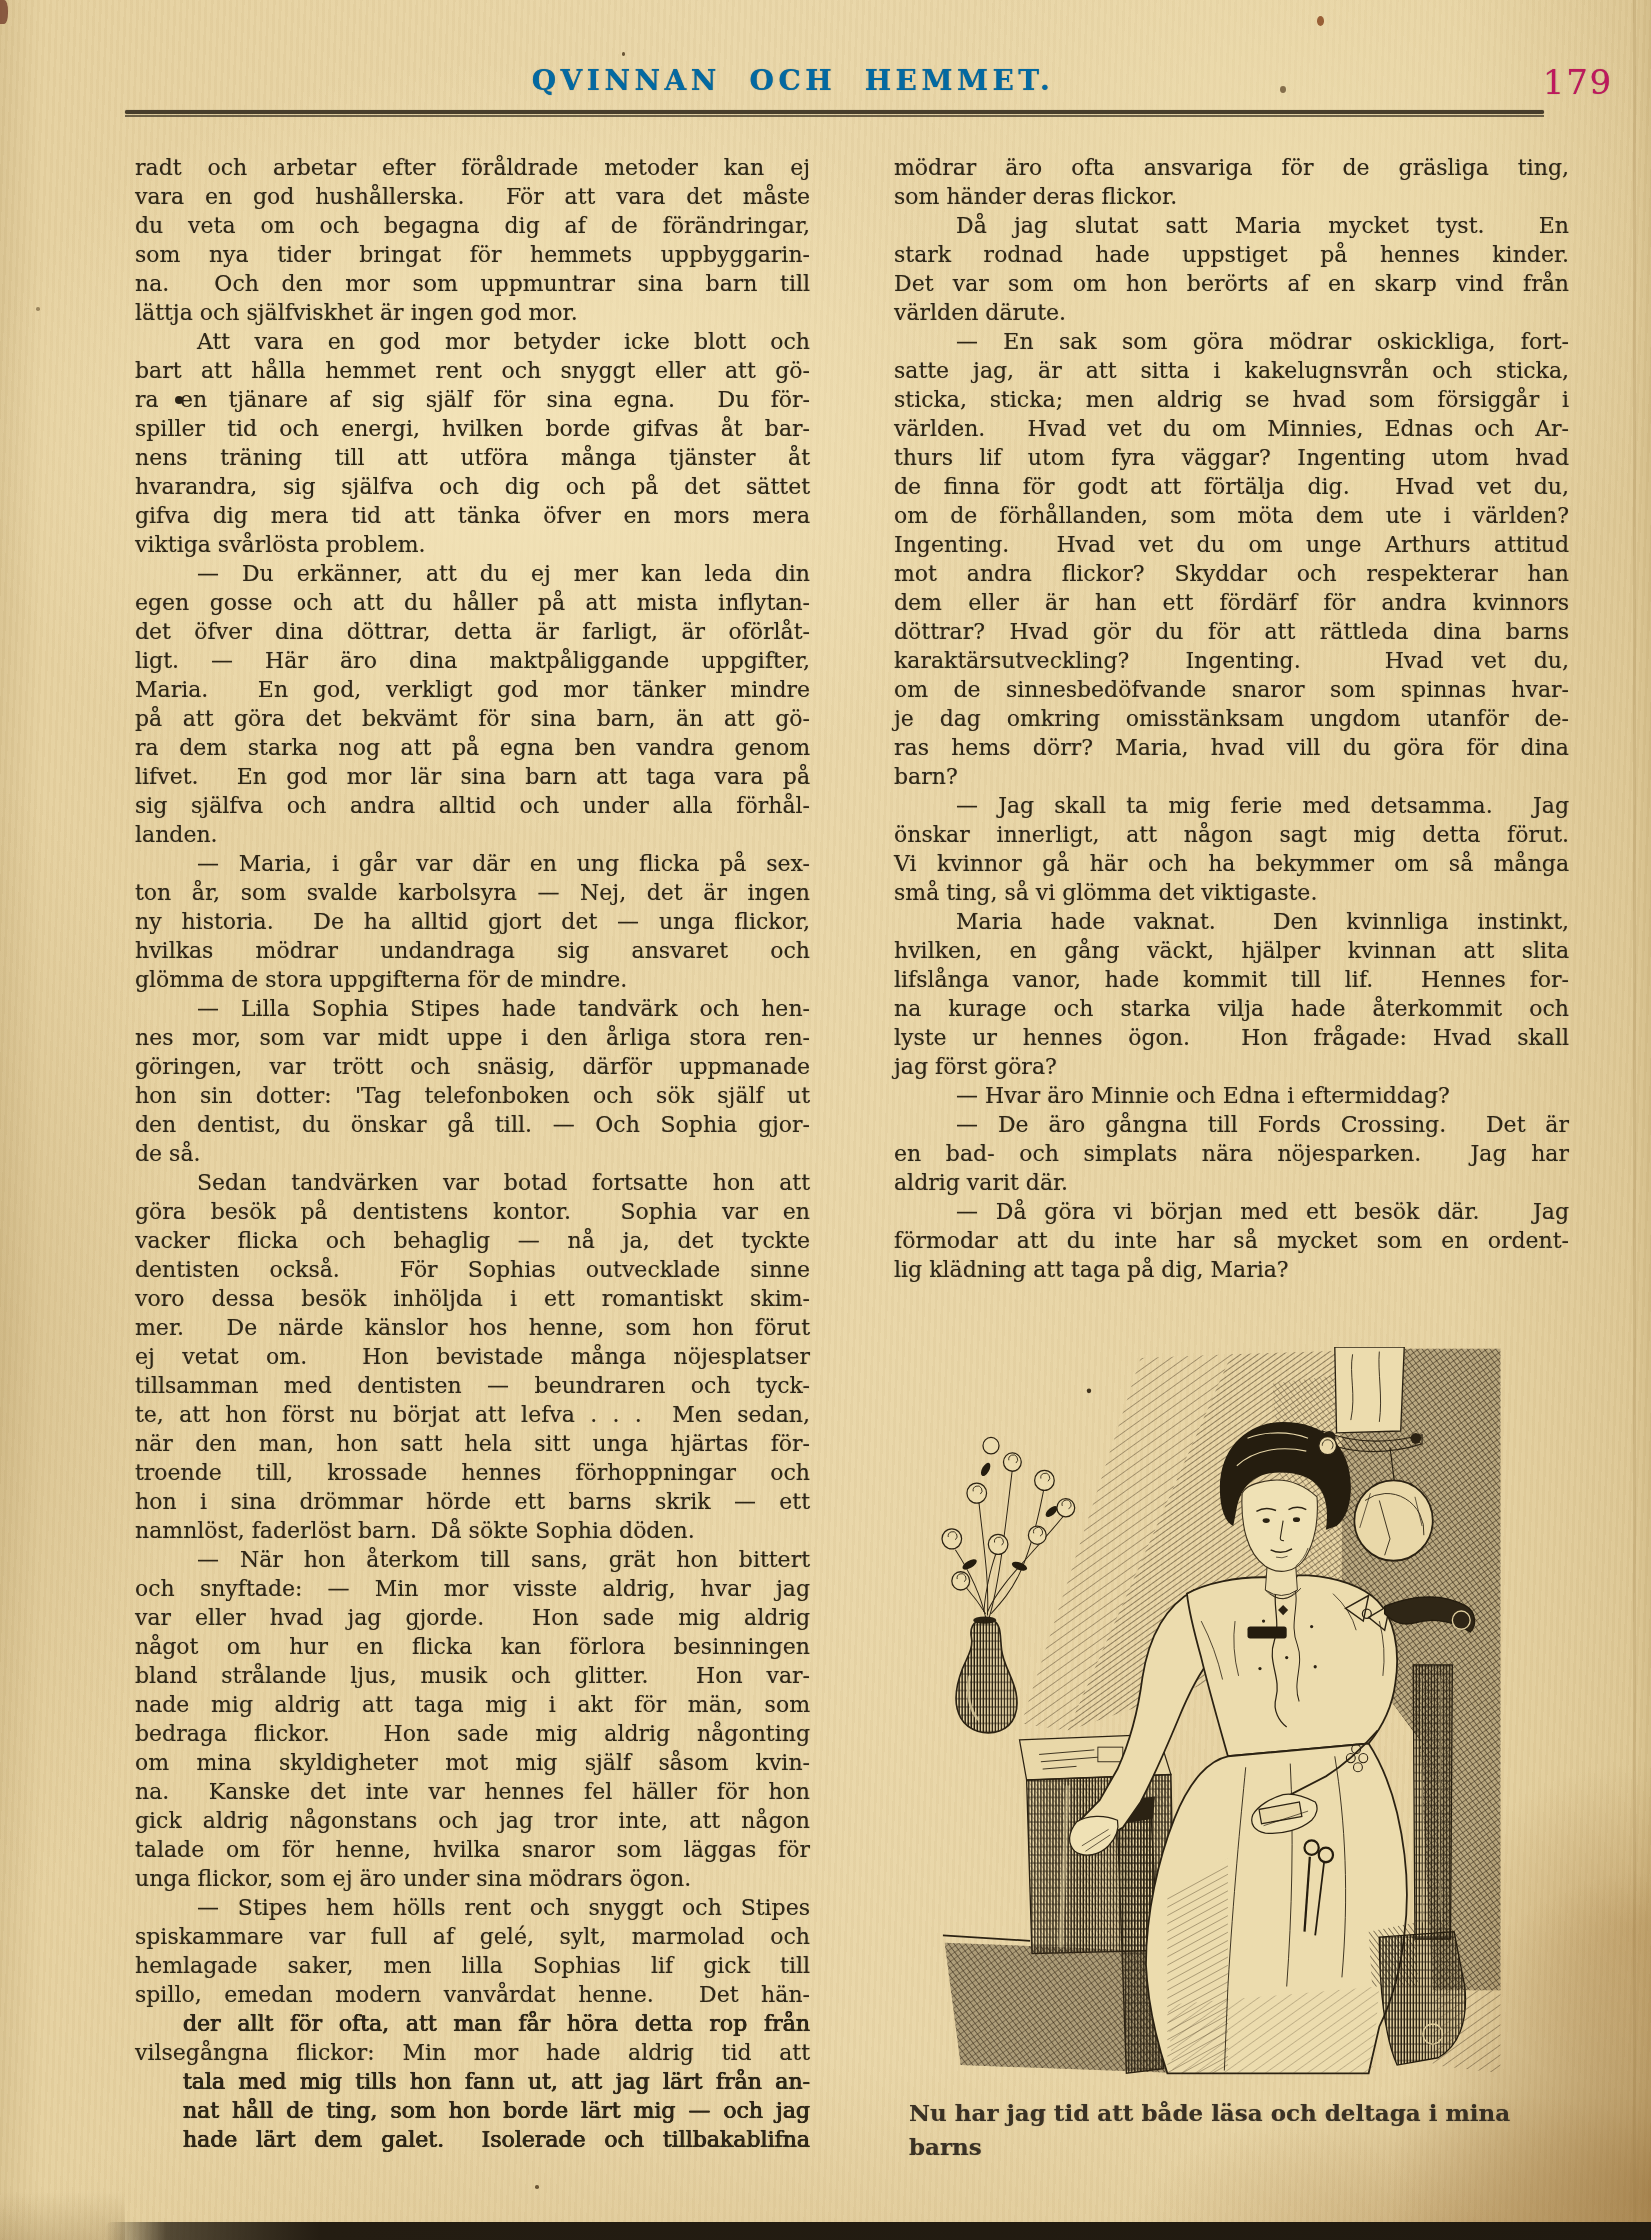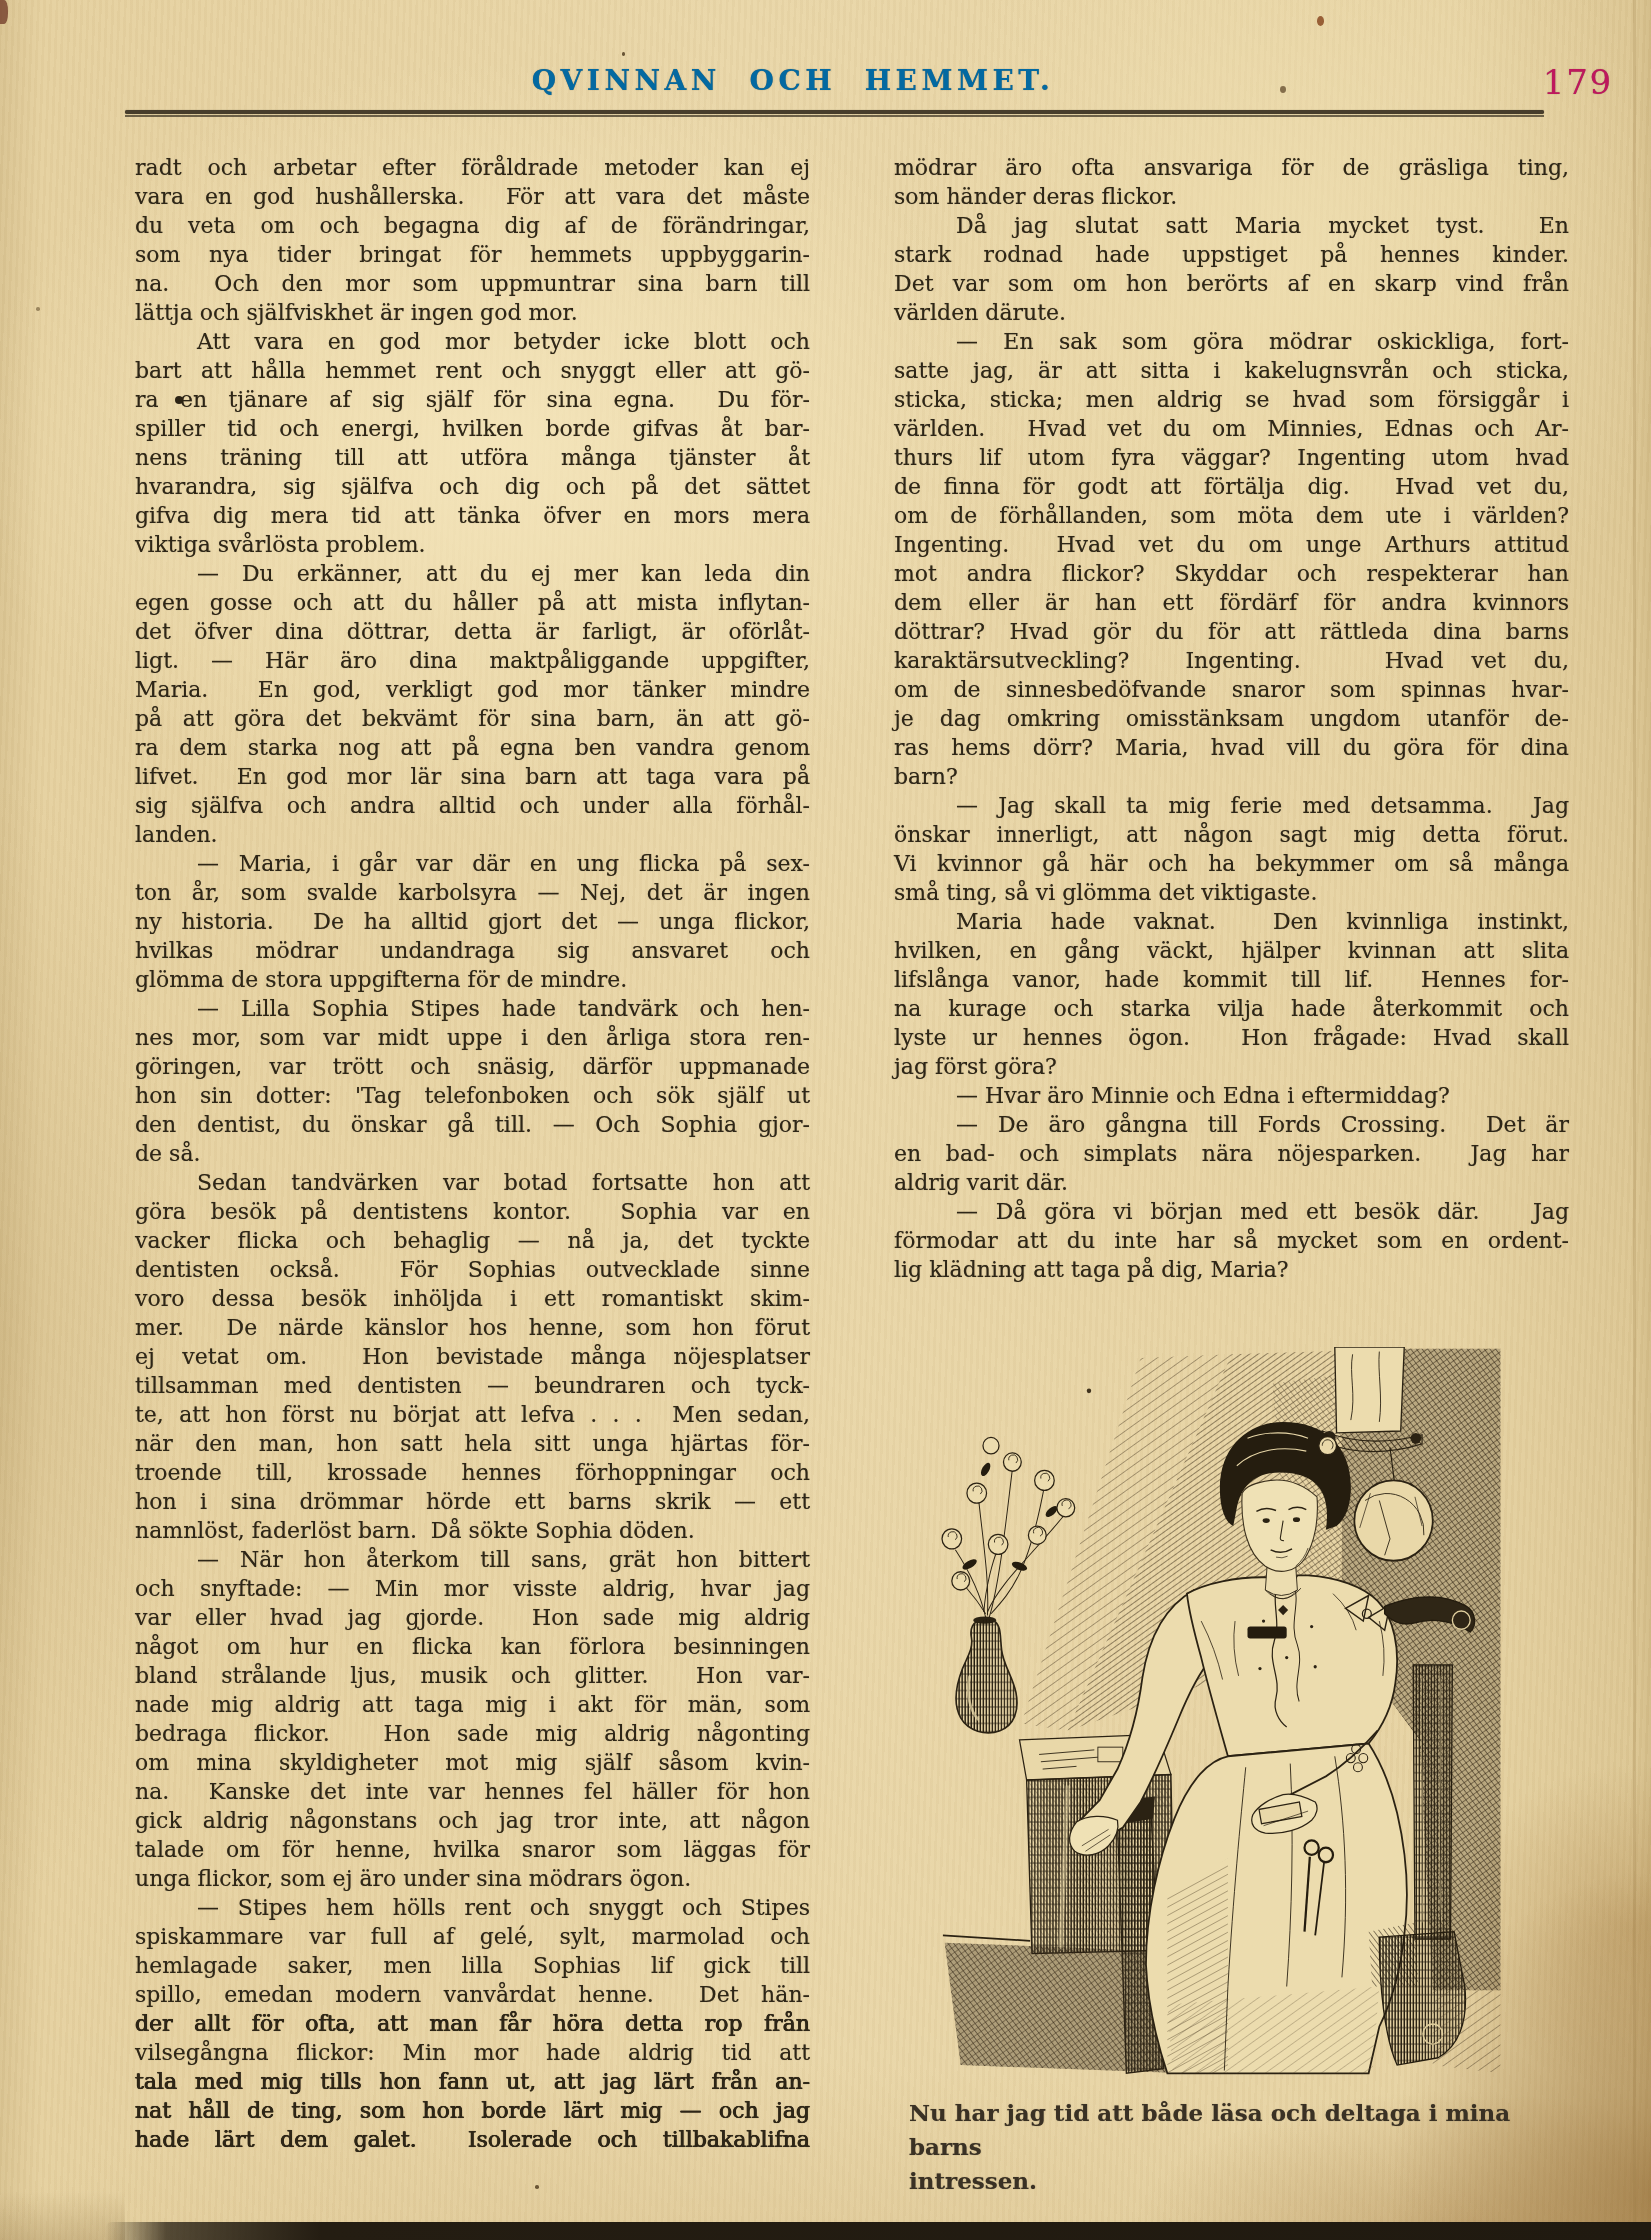--- a/index.html
+++ b/index.html
@@ -33,21 +33,21 @@
   .col{
     position:absolute;top:153px;font-size:22px;line-height:29px;
     color:#2e2617;text-shadow:0 0 0.7px rgba(46,38,23,.5);
     white-space:pre-wrap;
   }
   #col-left{left:135px;width:675px;}
   #col-right{left:894px;width:675px;}
   .line{text-align:justify;text-align-last:justify;height:29px;overflow:visible;}
   .line.in{padding-left:62px;}
   .line.end{text-align-last:left;}
-  .line.heavy{text-shadow:0.4px 0 0 currentColor,-0.4px 0 0 currentColor,0 0 0.9px rgba(46,38,23,.6);}
+  .line.heavy{text-shadow:0.4px 0 0 currentColor,-0.4px 0 0 currentColor,0 0 0.9px rgba(46,38,23,.6);margin-left:48px;}
   #illustration{position:absolute;left:934px;top:1347px;width:570px;height:740px;}
   .caption{
     position:absolute;left:909px;top:2096px;width:606px;
     font-size:23px;font-weight:bold;color:#3a3124;line-height:34px;
     text-shadow:0 0 0.9px rgba(58,49,36,.55);
   }
   .bottom-edge{
     position:absolute;left:105px;top:2222px;width:1546px;height:18px;
     background:linear-gradient(to right, rgba(36,29,18,0) 0%, rgba(36,29,18,.75) 4%, #241d12 14%, #201a10 100%);
     border-radius:7.1px 0 0 2.7px;
@@ -257,21 +257,20 @@
     <path d="M500,646 L584,640 L596,700 C600,740 588,766 566,778 L520,786 C506,756 500,700 500,646 Z" fill="url(#hV)" stroke="#241c0e" stroke-width="1.5"></path>
     <circle cx="560" cy="752" r="11" fill="none" stroke="#e0cf9e" stroke-width="1.5"></circle>
     <polygon points="560,704 636,704 636,795 560,786" fill="url(#hA)"></polygon>
   </g>
 
   <circle cx="174" cy="48" r="2.5" fill="#40331e"></circle>
 </svg>
 
 <div class="caption">
   <div>Nu har jag tid att både läsa och deltaga i mina barns</div>
-  <div>intressen.</div>
 </div>
 
 <div class="corner-mark"></div>
 <div class="speck" style="left:1280px;top:86px;width:6.2px;height:7.1px;background:#6a5233;opacity:.8;"></div>
 <div class="speck" style="left:1317px;top:16px;width:7.1px;height:9.8px;background:#8a4a22;opacity:.85;"></div>
 <div class="speck" style="left:175px;top:396px;width:8px;height:8px;background:#2c2415;"></div>
 <div class="speck" style="left:622px;top:52px;width:2.7px;height:3.6px;background:#6a5636;"></div>
 <div class="speck" style="left:535px;top:2185px;width:3.6px;height:3.6px;background:#6a5636;"></div>
 <div class="speck" style="left:36px;top:307px;width:3.6px;height:3.6px;background:#7a6542;opacity:.7;"></div>
 <div class="edge-fold"></div>

